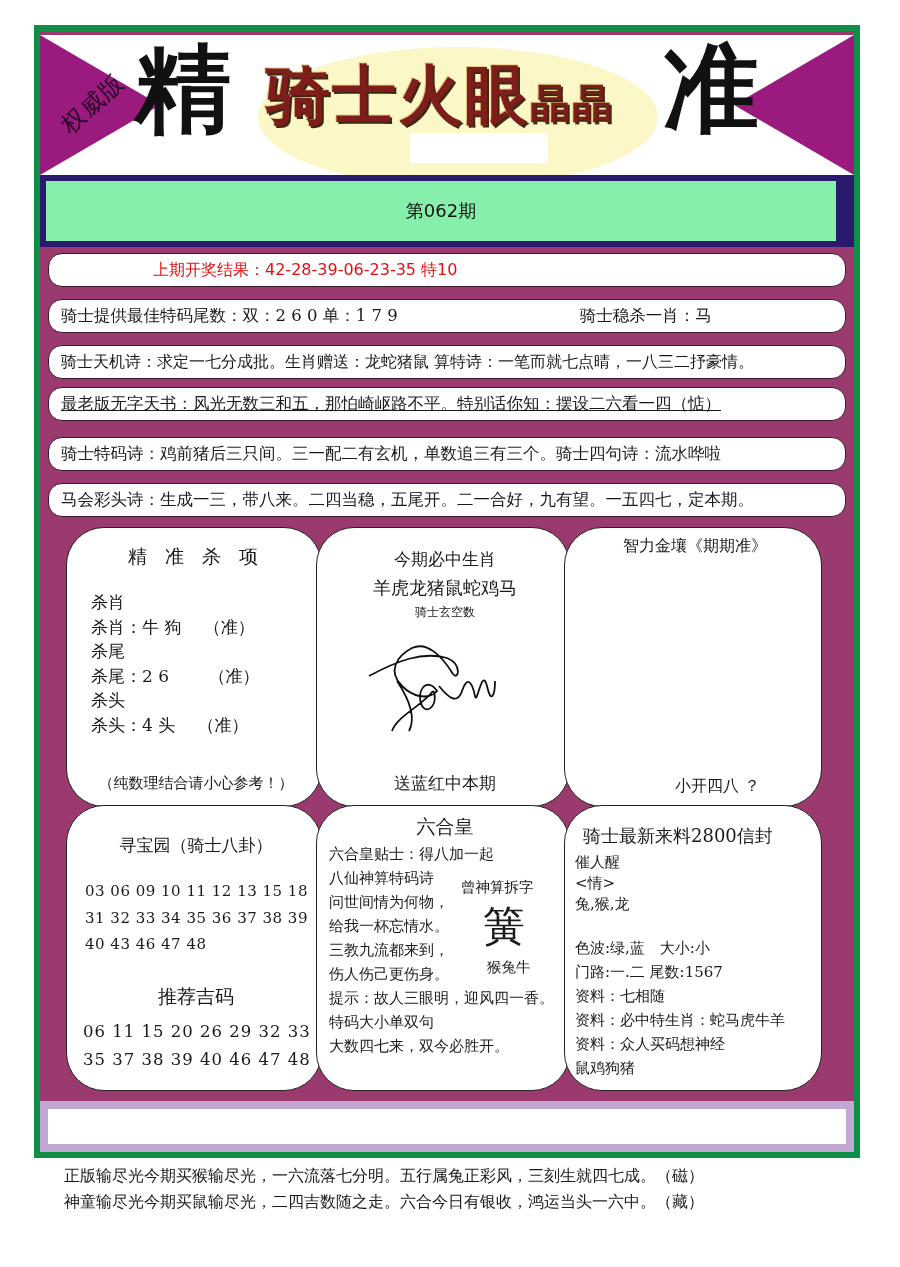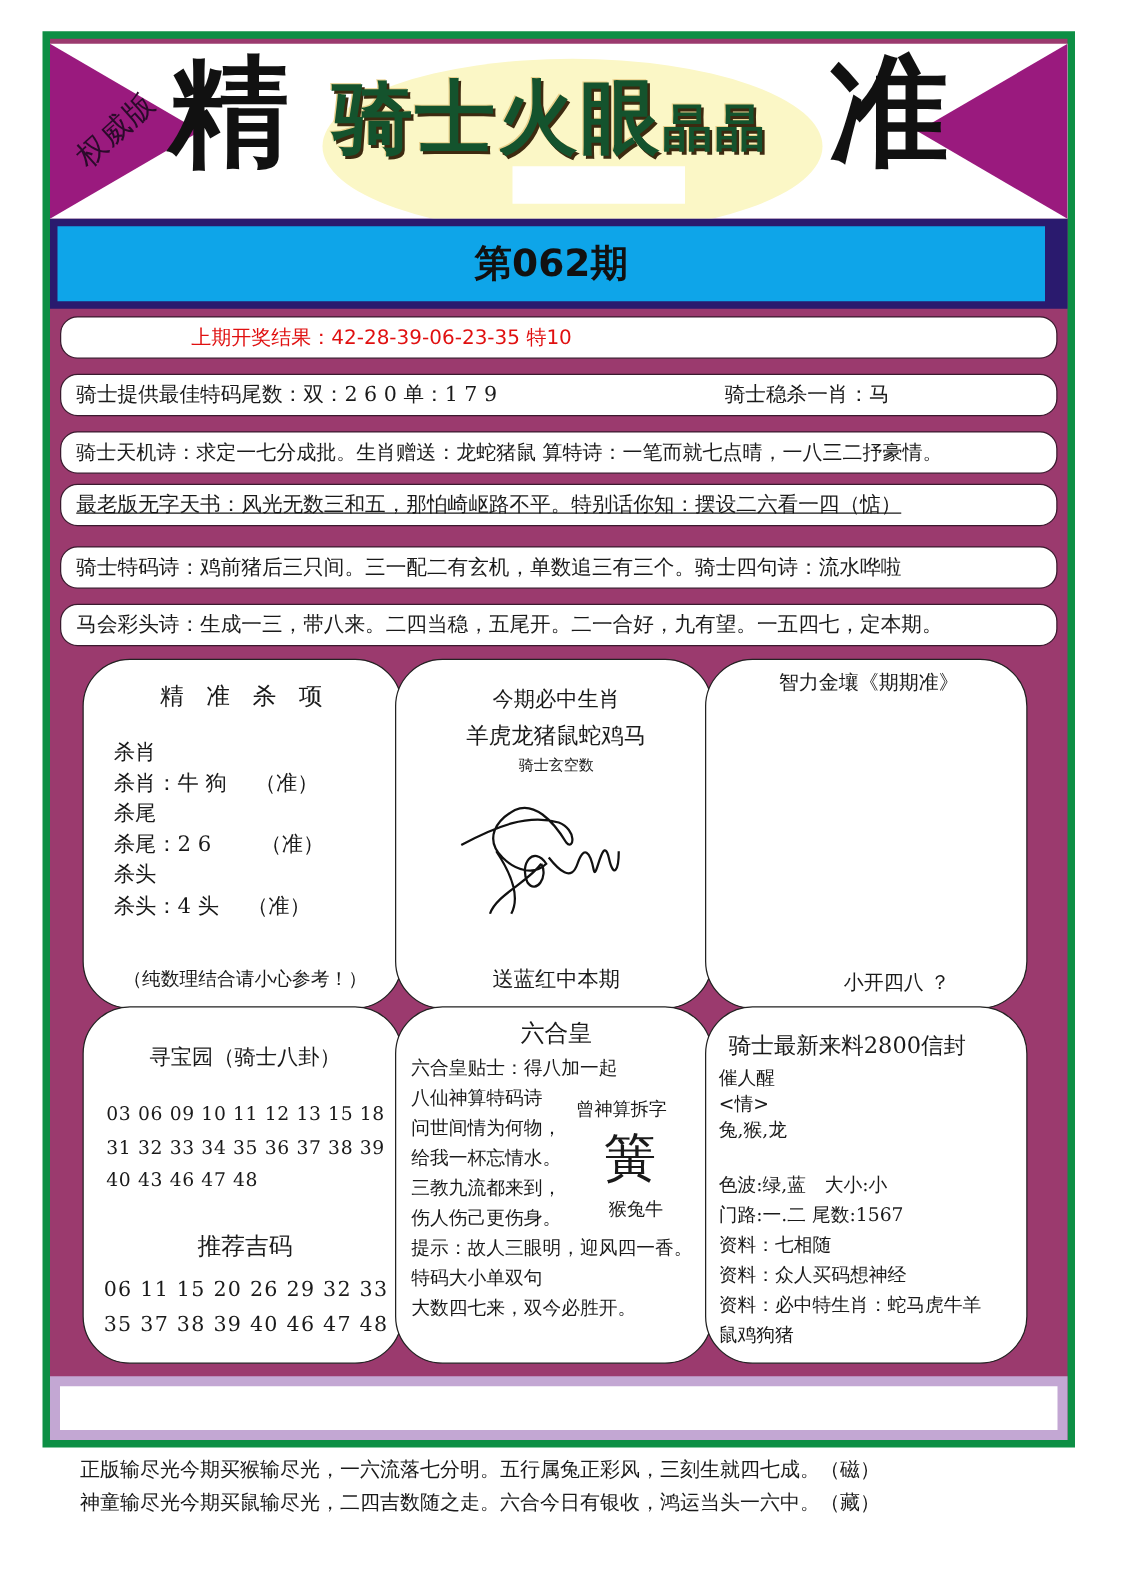--- a/index.html
+++ b/index.html
@@ -7,26 +7,26 @@
   .frame{position:absolute;left:34px;top:25px;width:826px;height:1133px;background:#0d8f45;}
   .inner{position:absolute;left:6px;top:6px;right:6px;bottom:6px;background:#9b3a6e;}
   
   .header{position:absolute;left:0;top:4px;right:0;height:140px;background:#ffffff;overflow:hidden;}
   .tri-left{position:absolute;left:0;top:0;width:0;height:0;border-top:70px solid transparent;border-bottom:70px solid transparent;border-left:120px solid #9a1a7e;}
   .tri-right{position:absolute;right:0;top:0;width:0;height:0;border-top:70px solid transparent;border-bottom:70px solid transparent;border-right:120px solid #9a1a7e;}
   .badge{position:absolute;left:2px;top:28px;font-size:24px;font-family:"DejaVu Sans",sans-serif;color:#2a0a2a;transform:rotate(-42deg);transform-origin:left top;letter-spacing:1px;top:82px;left:14px;}
   .big-left{position:absolute;left:95px;top:6px;font-size:96px;font-weight:bold;font-family:"DejaVu Sans",sans-serif;line-height:1;color:#111;}
   .big-right{position:absolute;right:95px;top:6px;font-size:96px;font-weight:bold;font-family:"DejaVu Sans",sans-serif;line-height:1;color:#111;}
   .ellipse{position:absolute;left:218px;top:12px;width:400px;height:140px;border-radius:50%;background:#fbf7c6;}
-  .gold{position:absolute;left:226px;top:28px;font-size:64px;font-family:"DejaVu Serif",serif;font-weight:bold;color:#14532d;text-shadow:2px 2px 0 #3d2a10,-1px -1px 0 #e8cf8a;letter-spacing:2px;line-height:1;}
+  .gold{position:absolute;left:226px;top:28px;font-size:64px;font-family:"DejaVu Serif",serif;font-weight:bold;color:#7f1d1d;text-shadow:2px 2px 0 #3d2a10,-1px -1px 0 #e8cf8a;letter-spacing:2px;line-height:1;}
   .gold small{font-size:40px;}
   .white-patch{position:absolute;left:370px;top:98px;width:138px;height:30px;background:#fff;}
   
   .issue{position:absolute;left:0;top:144px;right:0;height:72px;background:#2a1a6e;}
-  .issue-inner{position:absolute;left:6px;top:6px;right:18px;bottom:6px;background:#0ea5e9;display:flex;align-items:center;justify-content:center;font-family:"DejaVu Sans",sans-serif;font-size:30px;color:#111;font-weight:bold;}
+  .issue-inner{position:absolute;left:6px;top:6px;right:18px;bottom:6px;background:#86efac;display:flex;align-items:center;justify-content:center;font-family:"DejaVu Sans",sans-serif;font-size:18px;color:#111;}
   
   .row{position:absolute;left:8px;right:8px;height:34px;background:#fff;border:1.5px solid #3a1a2e;border-radius:14px;display:flex;align-items:center;padding-left:12px;font-size:16.5px;white-space:nowrap;overflow:hidden;box-sizing:border-box;}
   .row.red{color:#e01010;font-family:"DejaVu Sans",sans-serif;padding-left:104px;font-size:16px;}
   .gap{display:inline-block;}
   
   .box{position:absolute;background:#fff;border:1.5px solid #222;border-radius:38px;box-sizing:border-box;overflow:hidden;}
   .box .t{position:absolute;left:4px;right:0;text-align:center;}
   
   .abs{position:absolute;white-space:nowrap;}
   .nums{font-size:15px;letter-spacing:0.5px;}
@@ -131,22 +131,22 @@
       <div class="abs" style="left:18px;top:18px;font-size:18px;">骑士最新来料2800信封</div>
       <div class="abs" style="left:10px;top:46px;font-size:15px;line-height:21px;">
         <div>催人醒</div>
         <div>&lt;情&gt;</div>
         <div>兔,猴,龙</div>
       </div>
       <div class="abs" style="left:10px;top:130px;font-size:15px;line-height:24px;">
         <div>色波:绿,蓝　大小:小</div>
         <div>门路:一.二 尾数:1567</div>
         <div>资料：七相随</div>
+        <div>资料：必中特生肖：蛇马虎牛羊</div>
         <div>资料：众人买码想神经</div>
-        <div>资料：必中特生肖：蛇马虎牛羊</div>
         <div>鼠鸡狗猪</div>
       </div>
     </div>
 
     <div class="bottom-band">
       <div class="bottom-white"></div>
     </div>
   </div>
 </div>
 

